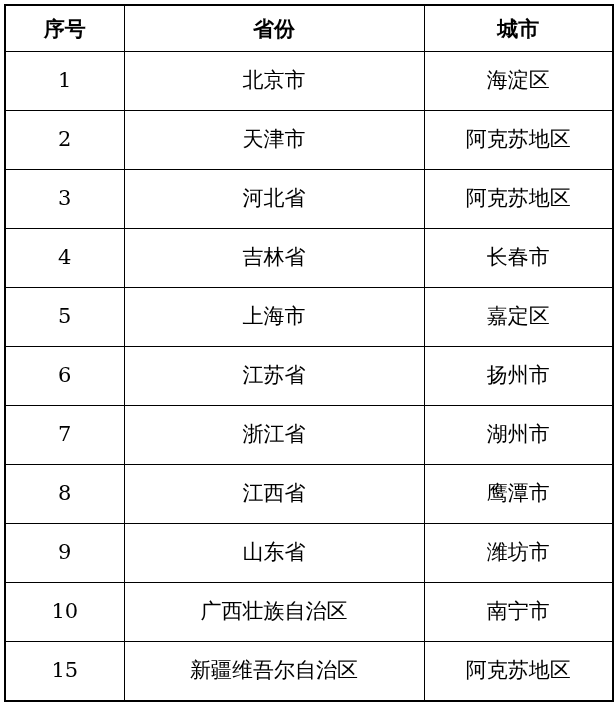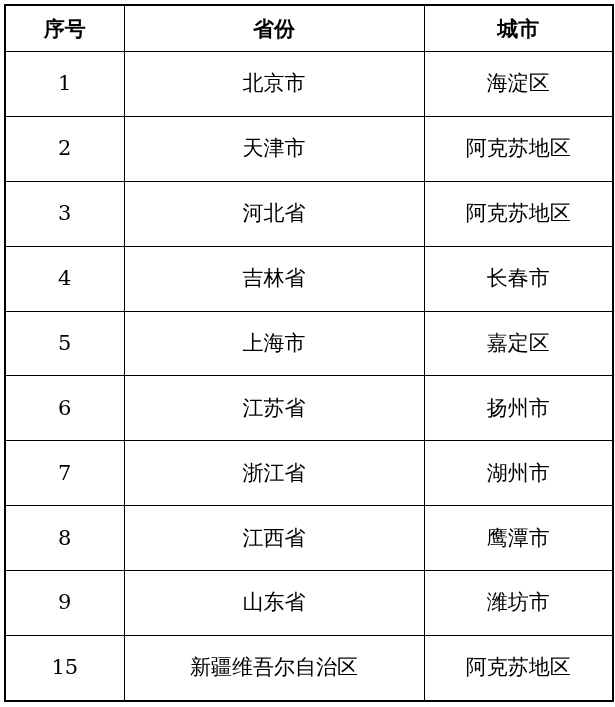--- a/index.html
+++ b/index.html
@@ -104,19 +104,24 @@
         <td>8</td>
         <td>江西省</td>
         <td>鹰潭市</td>
       </tr>
       <tr>
         <td>9</td>
         <td>山东省</td>
         <td>潍坊市</td>
       </tr>
       <tr>
+        <td>10</td>
+        <td>广西壮族自治区</td>
+        <td>南宁市</td>
+      </tr>
+      <tr>
         <td>15</td>
         <td>新疆维吾尔自治区</td>
         <td>阿克苏地区</td>
       </tr>
     </tbody>
   </table>
 </div>
 
 </body></html>

